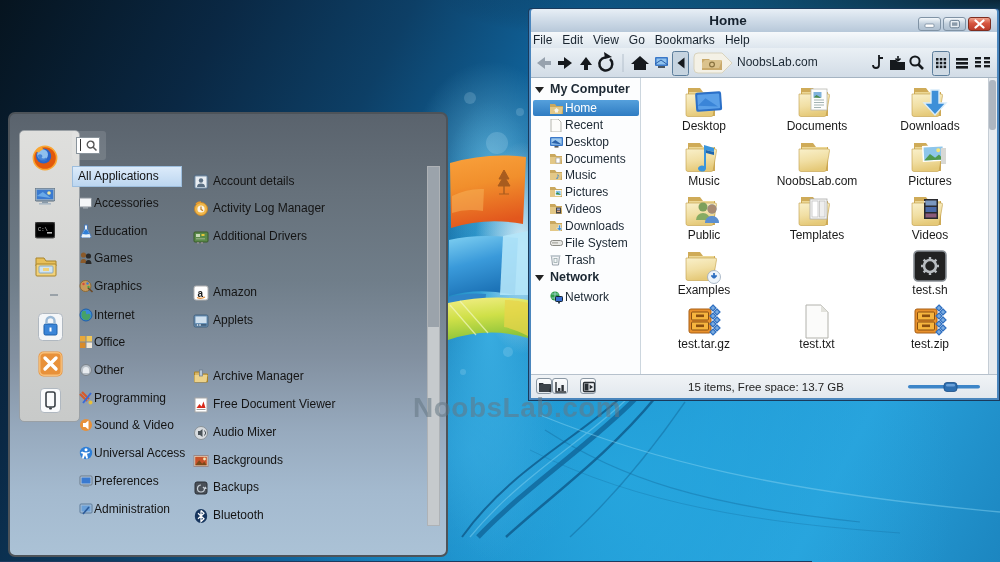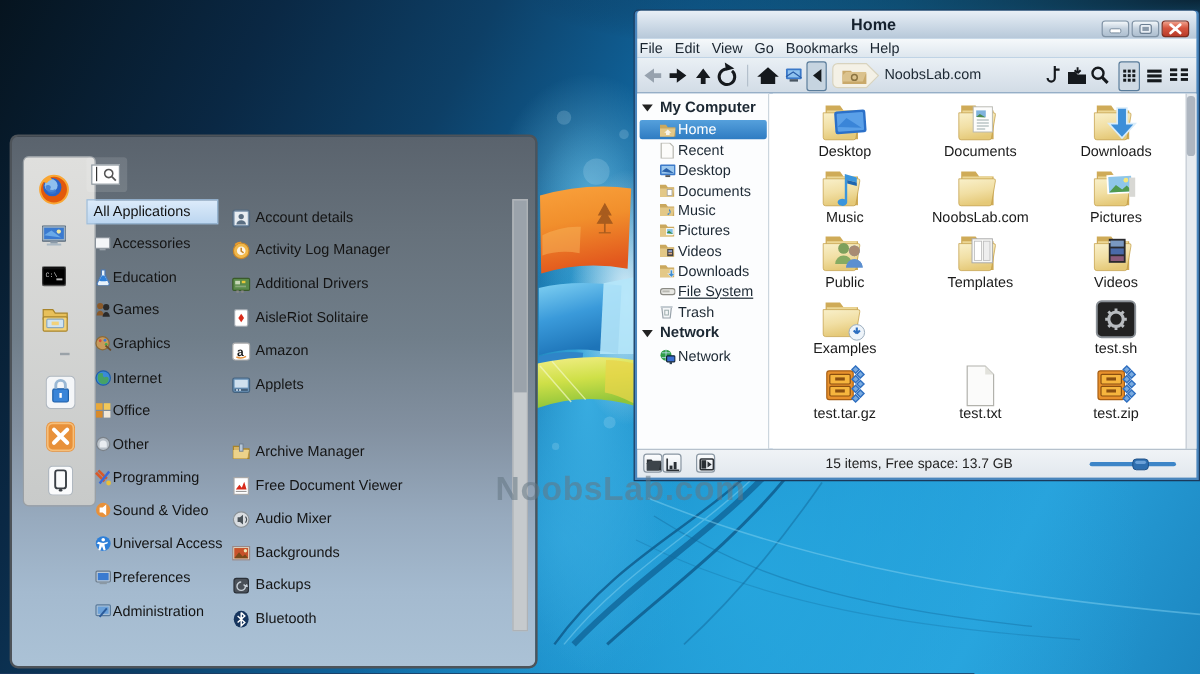--- a/index.html
+++ b/index.html
@@ -353,26 +353,20 @@
   <div class="mrow" style="left:183px;top:112.3px"><span class="aic">
         <svg width="16" height="16">
           <rect x="1" y="3" width="14" height="10" rx="1" fill="#5a8a4a" stroke="#3a5a2a"></rect>
           <rect x="3" y="5" width="4" height="3" fill="#c8d8b8"></rect>
           <rect x="8.5" y="5" width="3" height="2" fill="#e8c83a"></rect>
           <rect x="3" y="9" width="9" height="1.4" fill="#8aa87a"></rect>
           <rect x="4" y="13" width="2" height="2" fill="#888"></rect>
           <rect x="8" y="13" width="2" height="2" fill="#888"></rect>
         </svg>
       </span><span class="atx">Additional Drivers</span></div>
-  <div class="mrow" style="left:183px;top:140.2px"><span class="aic">
-        <svg width="16" height="16">
-          <rect x="2.5" y="1" width="11" height="14" rx="1.5" fill="#fff" stroke="#a0a8b0"></rect>
-          <path d="M8,4.5 l2.4,3.5 l-2.4,3.5 l-2.4,-3.5 z" fill="#d82a1a"></path>
-        </svg>
-      </span><span class="atx">AisleRiot Solitaire</span></div>
   <div class="mrow" style="left:183px;top:168.1px"><span class="aic">
         <svg width="16" height="16">
           <rect x="1" y="1" width="14" height="14" rx="2" fill="#fff" stroke="#b0b0b0"></rect>
           <text x="4.5" y="11.5" font-size="10" font-weight="bold" fill="#1a1a1a">a</text>
           <path d="M4,12.5 q4,2 8,-0.5" stroke="#e8913a" stroke-width="1.3" fill="none"></path>
         </svg>
       </span><span class="atx">Amazon</span></div>
   <div class="mrow" style="left:183px;top:196px"><span class="aic">
         <svg width="16" height="16">
           <rect x="1" y="2" width="14" height="12" rx="1.5" fill="#6a93b8" stroke="#44627e"></rect>
@@ -572,21 +566,21 @@
               <path d="M0,1 h5 l1.5,2 H12 v8 H0 z" fill="#caa85e"></path>
               <path d="M0,4 h12 l-1.5,7 H0 z" fill="#e3c887"></path>
               <path d="M8.5,5 v3 l-2,-0 l3,3 l3,-3 h-2 v-3 z" fill="#3e8ed4" stroke="#fff" stroke-width="0.5"></path>
             </svg>
           </span><span class="stx">Downloads</span></div>
       <div class="srow" style="top:156.5px"><span class="sic">
             <svg width="13" height="11">
               <rect x="0.5" y="3.5" width="12" height="5" rx="2" fill="#e8e8e4" stroke="#8b8b85"></rect>
               <rect x="2" y="5" width="6" height="1.6" fill="#b8b8b2"></rect>
             </svg>
-          </span><span class="stx" style="text-decoration:underline">File System</span></div>
+          </span><span class="stx" style="">File System</span></div>
       <div class="srow" style="top:173.5px"><span class="sic">
             <svg width="11" height="12">
               <path d="M1.5,2 h8 l-1,9 h-6 z" fill="#f4f6f8" stroke="#98a2aa"></path>
               <rect x="0.5" y="1" width="10" height="1.6" fill="#c4ccd2"></rect>
               <rect x="4" y="4.5" width="3" height="4" fill="none" stroke="#9aa" stroke-width="0.8"></rect>
             </svg>
           </span><span class="stx">Trash</span></div>
       <div class="srow" style="top:191px;font-weight:bold;font-size:12.5px"><svg width="10" height="8" style="position:absolute;left:4px;top:5px">
             <path d="M0,1 h9 l-4.5,6 z" fill="#222"></path>
           </svg><span style="margin-left:19px">Network</span></div>

